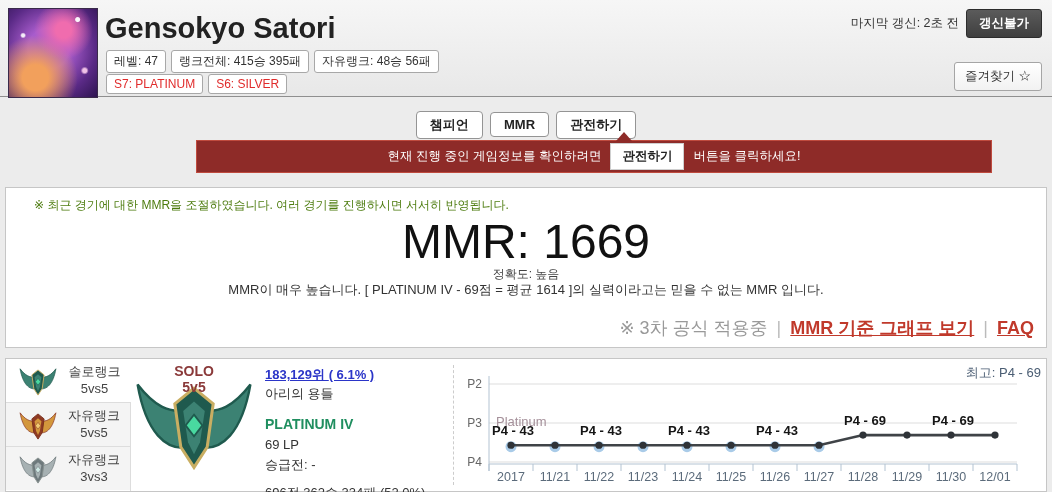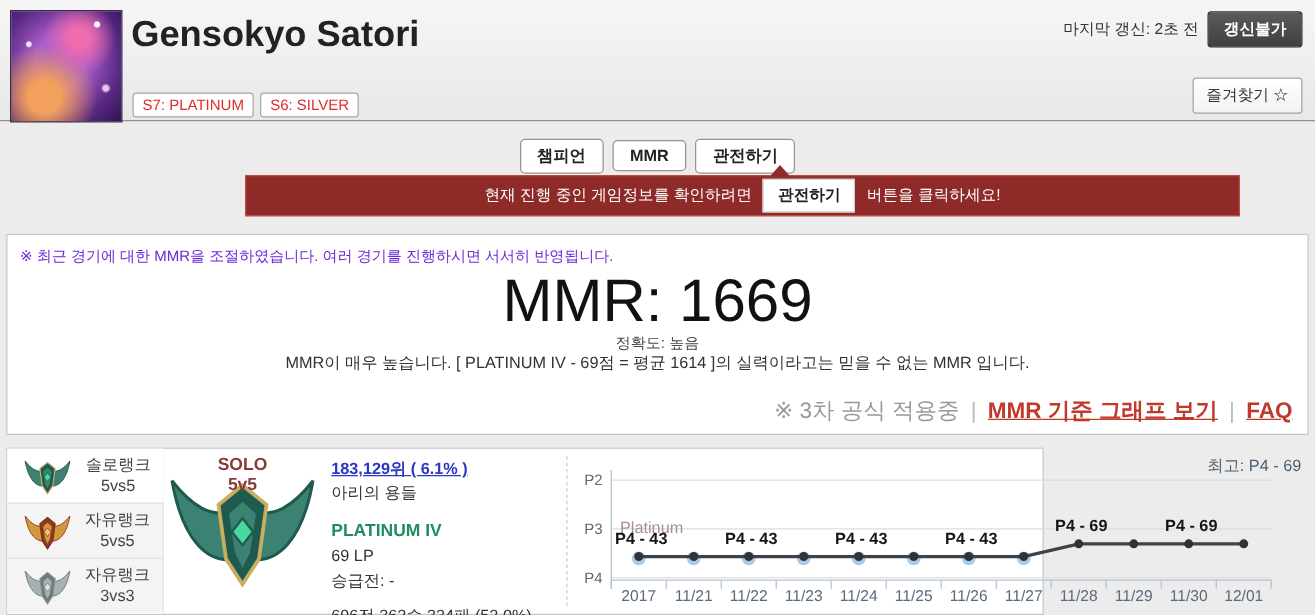--- a/index.html
+++ b/index.html
@@ -42,30 +42,30 @@
     background:var(--c-accent_red);border:1px solid var(--c-banner_border);
     display:flex;align-items:center;justify-content:center;gap:9px;color:#fff;font-size:12.5px;}
   .banner-tri{position:absolute;top:-9px;left:419px;width:0;height:0;
     border-left:8px solid transparent;border-right:8px solid transparent;
     border-bottom:9px solid var(--c-accent_red);}
   .banner-btn{background:#fff;border:1px solid #cfcfcf;color:#222;font-weight:bold;
     font-size:12.5px;padding:4px 11px;cursor:pointer;}
   
   .mmr-box{position:absolute;top:187px;left:5px;width:1042px;height:161px;box-sizing:border-box;
     background:#fff;border:1px solid #c6c6c6;}
-  .mmr-notice{position:absolute;top:9px;left:10px;font-size:12px;color:#6d28d9;}
+  .mmr-notice{position:absolute;top:9px;left:28px;font-size:12px;color:#4d7c0f;}
   .mmr-title{position:absolute;top:26px;left:0;right:0;text-align:center;
     font-size:48px;color:#111;}
   .mmr-acc{position:absolute;top:78px;left:0;right:0;text-align:center;font-size:12px;color:#444;}
   .mmr-desc{position:absolute;top:93px;left:0;right:0;text-align:center;font-size:13px;color:#333;}
   .mmr-footer{position:absolute;bottom:7px;right:12px;font-size:18px;color:#999;}
   .mmr-footer .sep{color:#bbb;margin:0 4px;}
   .red-link{color:#c0392b;font-weight:bold;text-decoration:underline;cursor:pointer;}
   
-  .rank-box{position:absolute;top:358px;left:5px;width:830px;height:134px;box-sizing:border-box;
+  .rank-box{position:absolute;top:358px;left:5px;width:1042px;height:134px;box-sizing:border-box;
     background:#fff;border:1px solid #c6c6c6;display:flex;}
   .sidebar{width:124px;flex:0 0 124px;border-right:1px solid #ddd;background:#fff;}
   .side-item{height:43px;display:flex;align-items:center;background:#f4f4f4;
     border-bottom:1px solid #ddd;cursor:pointer;}
   .side-item:last-child{border-bottom:none;}
   .side-item.active{background:#fff;margin-right:-1px;position:relative;z-index:2;}
   .side-item .emb{margin-left:12px;display:inline-flex;}
   .side-label{flex:1;text-align:center;font-size:13px;color:#444;line-height:1.25;}
   .queue-col{width:126px;flex:0 0 126px;position:relative;text-align:center;}
   .queue-label{position:relative;z-index:1;margin-top:4px;color:var(--c-queue_label_maroon);
@@ -86,20 +86,25 @@
   .pt-lab{font-size:13px;font-weight:bold;fill:#151515;}
   .max-note{font-size:13px;fill:var(--c-max_note_color);}
   .watermark{font-size:13px;fill:var(--c-watermark_color);}
 </style>
 </head>
 <body>
 
 <div class="header">
   <div class="avatar"></div>
   <div class="summoner-name">Gensokyo Satori</div>
+  <div class="badge-row r1">
+    <span class="badge">레벨: 47</span>
+    <span class="badge">랭크전체: 415승 395패</span>
+    <span class="badge">자유랭크: 48승 56패</span>
+  </div>
   <div class="badge-row r2">
     <span class="badge season">S7: PLATINUM</span>
     <span class="badge season">S6: SILVER</span>
   </div>
   <div class="update-area">
     <span class="update-label">마지막 갱신: 2초 전</span>
     <button class="btn-dark">갱신불가</button>
   </div>
   <button class="btn-fav">즐겨찾기 ☆</button>
 </div>

